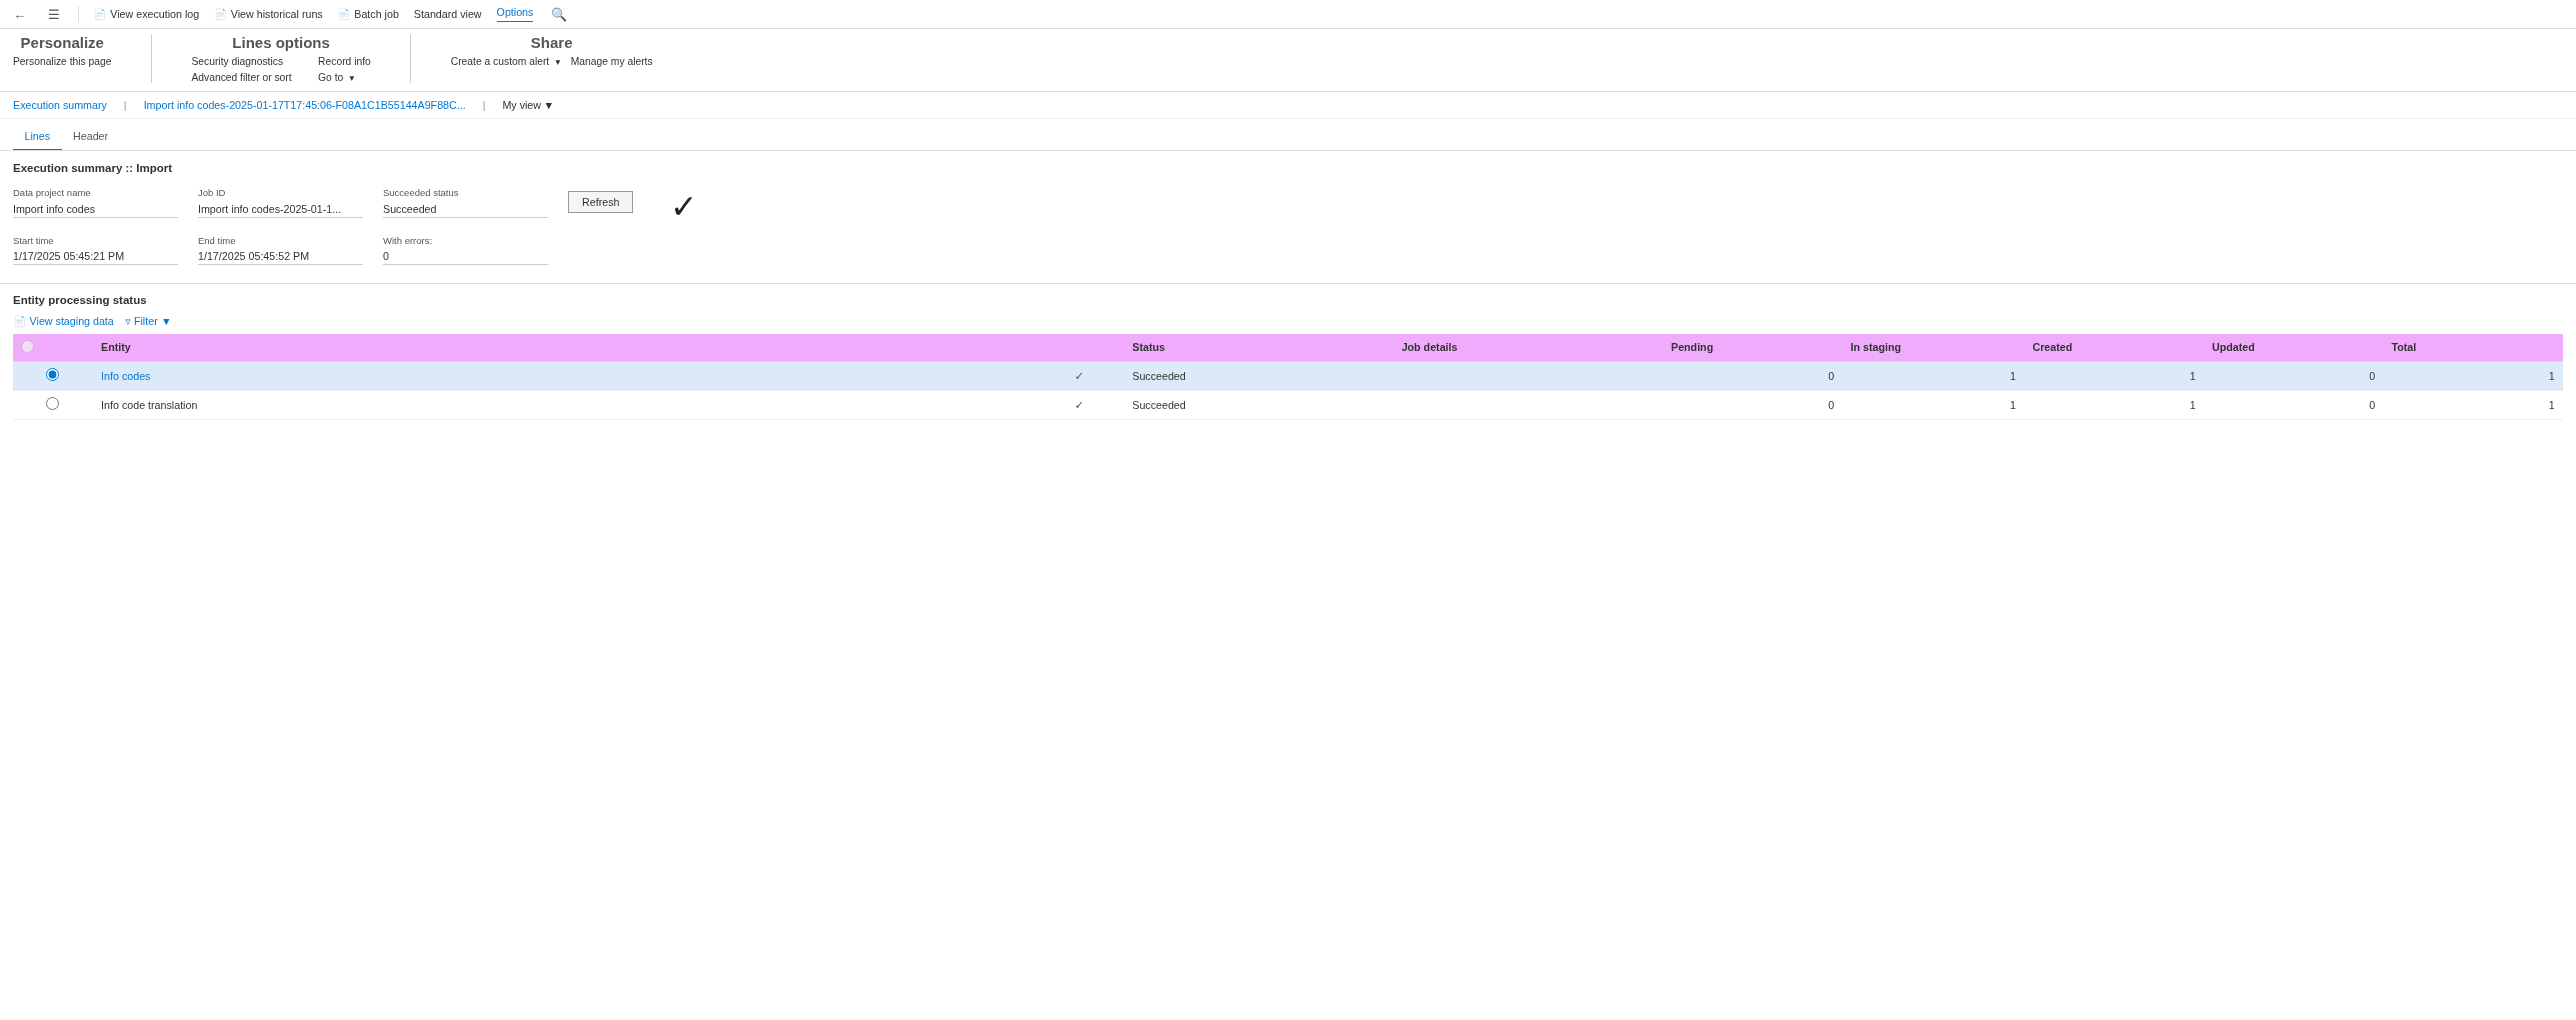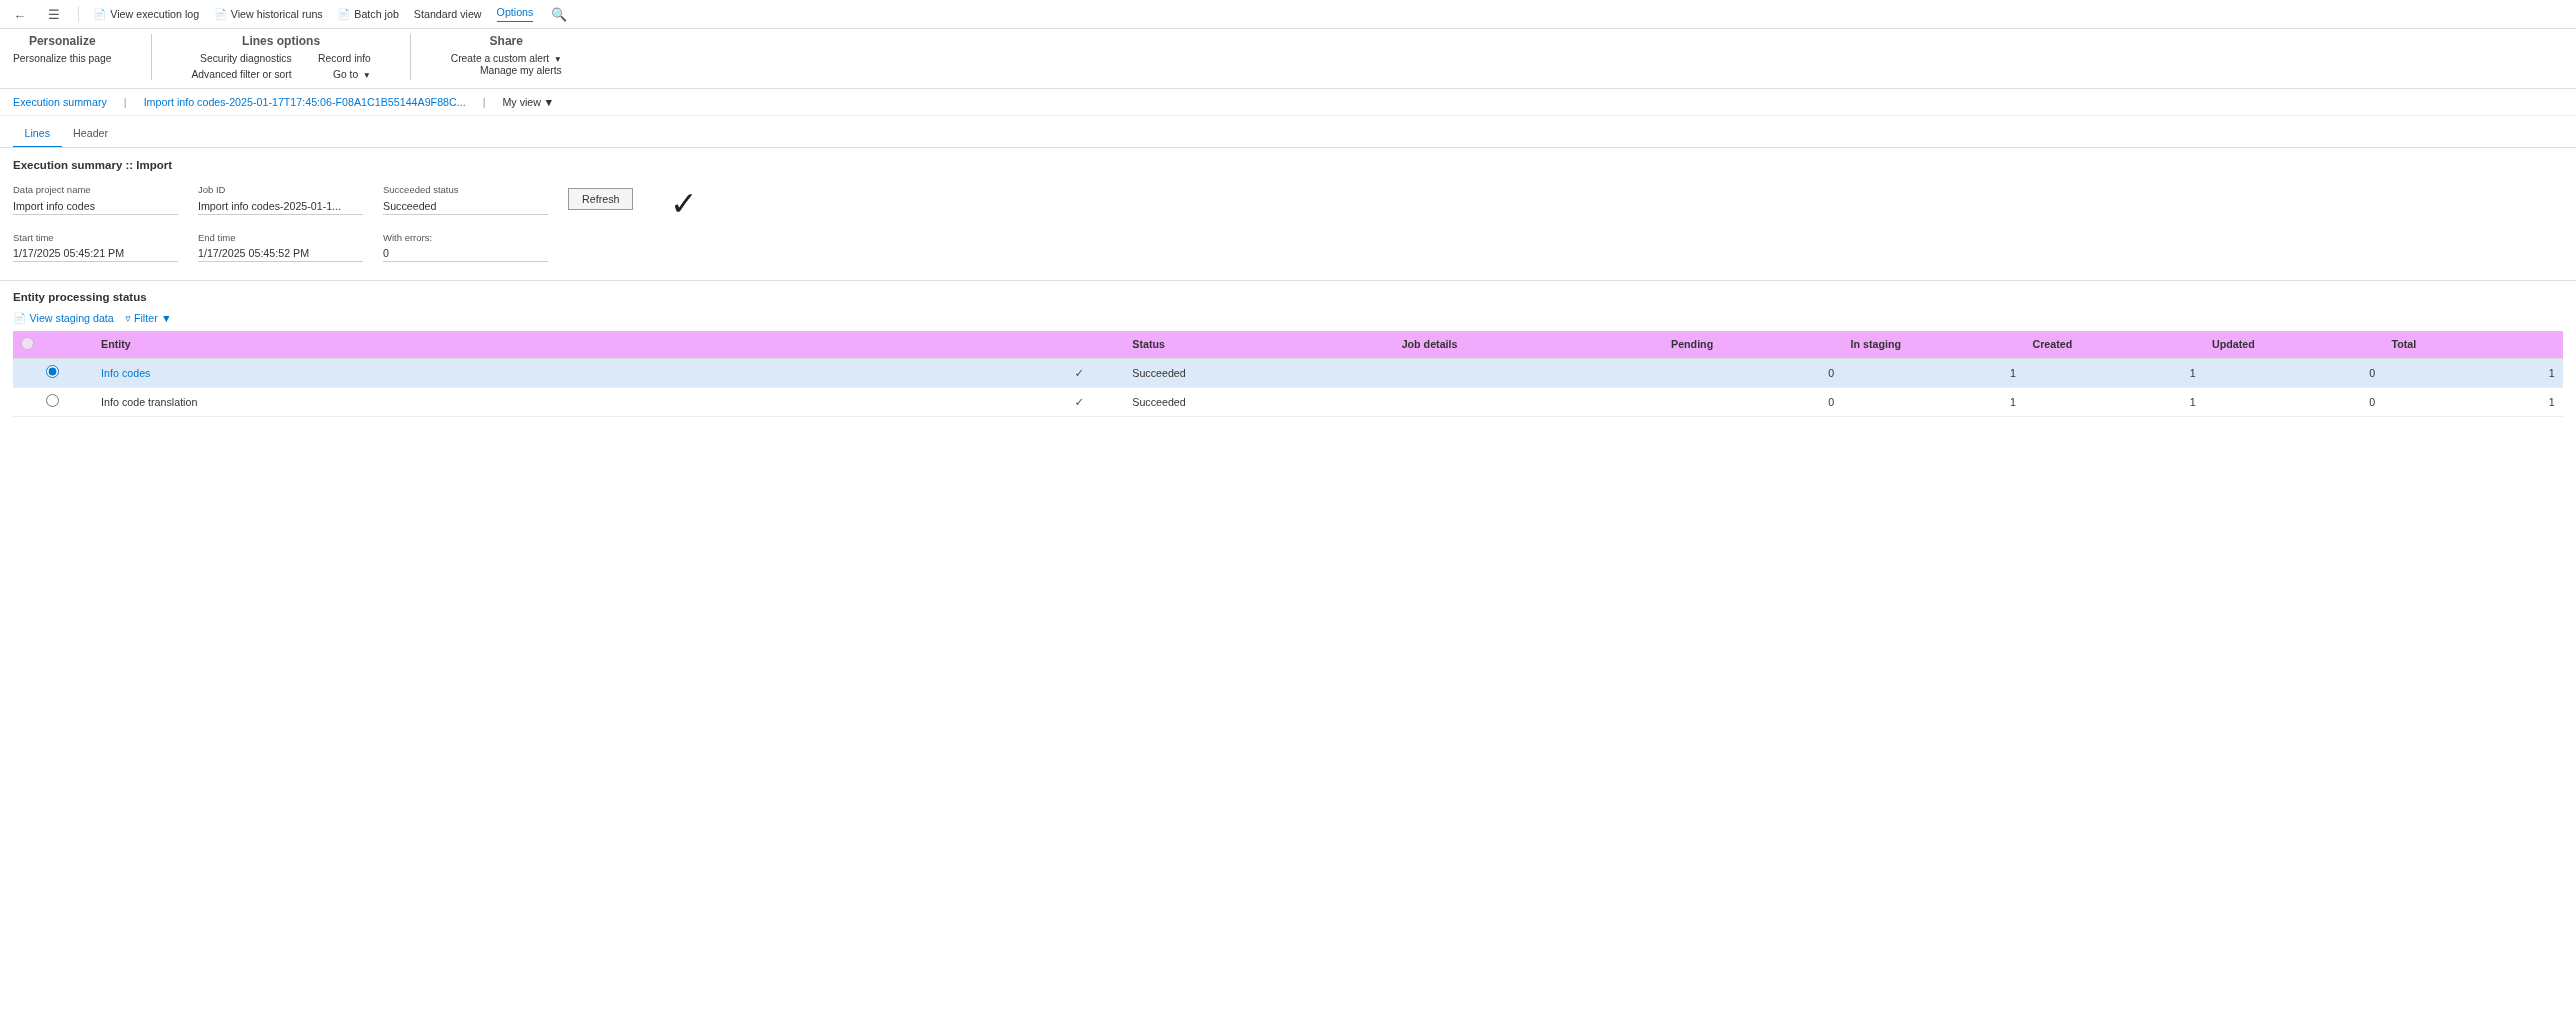--- a/index.html
+++ b/index.html
@@ -31,36 +31,35 @@
       padding: 5px 13px 8.2px;
       gap: 33px;
       background: #fff;
     }
     .ribbon-group {
       display: flex;
       flex-direction: column;
       gap: 5px;
     }
     .ribbon-group-title {
-      font-size: 12px;
+      font-size: 15px;
       color: #555;
       font-weight: 600;
       text-align: center;
     }
     .ribbon-items {
       display: flex;
       gap: 10px;
       align-items: flex-start;
     }
     .ribbon-item {
       font-size: 10.3px;
       color: #333;
       cursor: pointer;
       white-space: nowrap;
-      text-align: right;
     }
     .ribbon-divider {
       width: 0.8px; background: #ccc; align-self: stretch; margin: 0 6.6px;
     }
     .dropdown-arrow { font-size: 8.2px; margin-left: 1.6px; }
 
     
     .breadcrumb {
       display: flex;
       align-items: center;
@@ -267,21 +266,21 @@
           <span class="dropdown-arrow">▼</span>
         </div>
       </div>
     </div>
   </div>
   <div class="ribbon-divider"></div>
 
   <div class="ribbon-group">
     <div class="ribbon-group-title">Share</div>
     <div class="ribbon-items">
-      <div style="display:flex; flex-direction:column; gap:1px;">
+      <div style="display:flex; flex-direction:row; gap:9px;">
         <div class="ribbon-item">
           <span>Create a custom alert</span>
           <span class="dropdown-arrow">▼</span>
         </div>
         <div class="ribbon-item">Manage my alerts</div>
       </div>
     </div>
   </div>
 </div>
 

